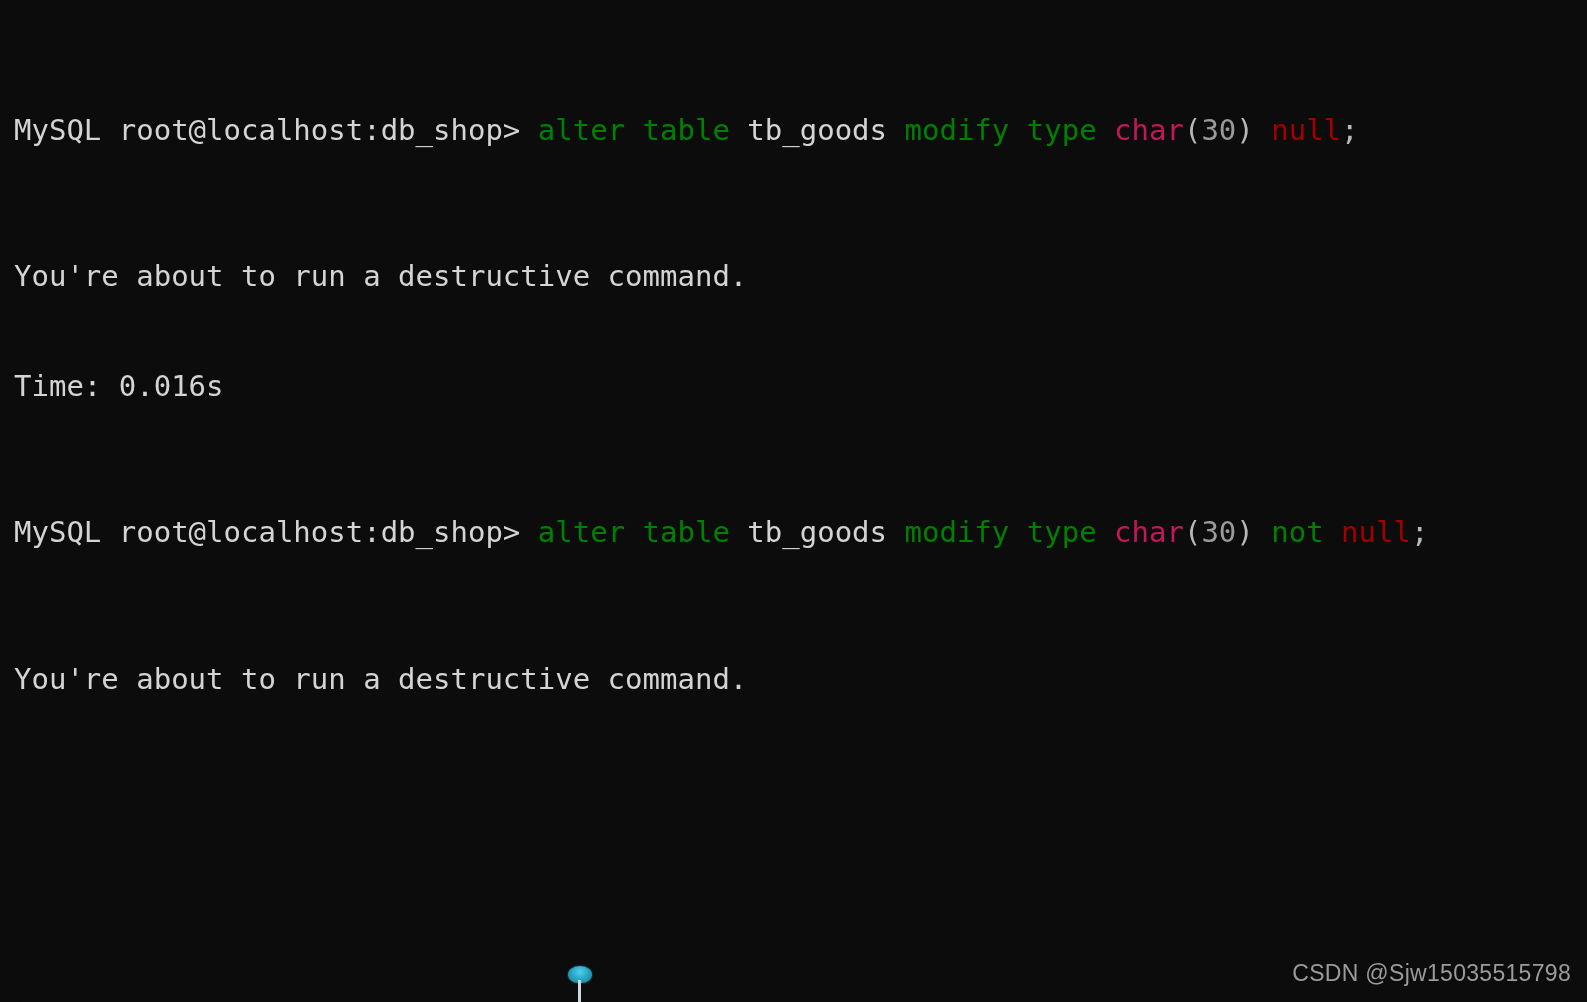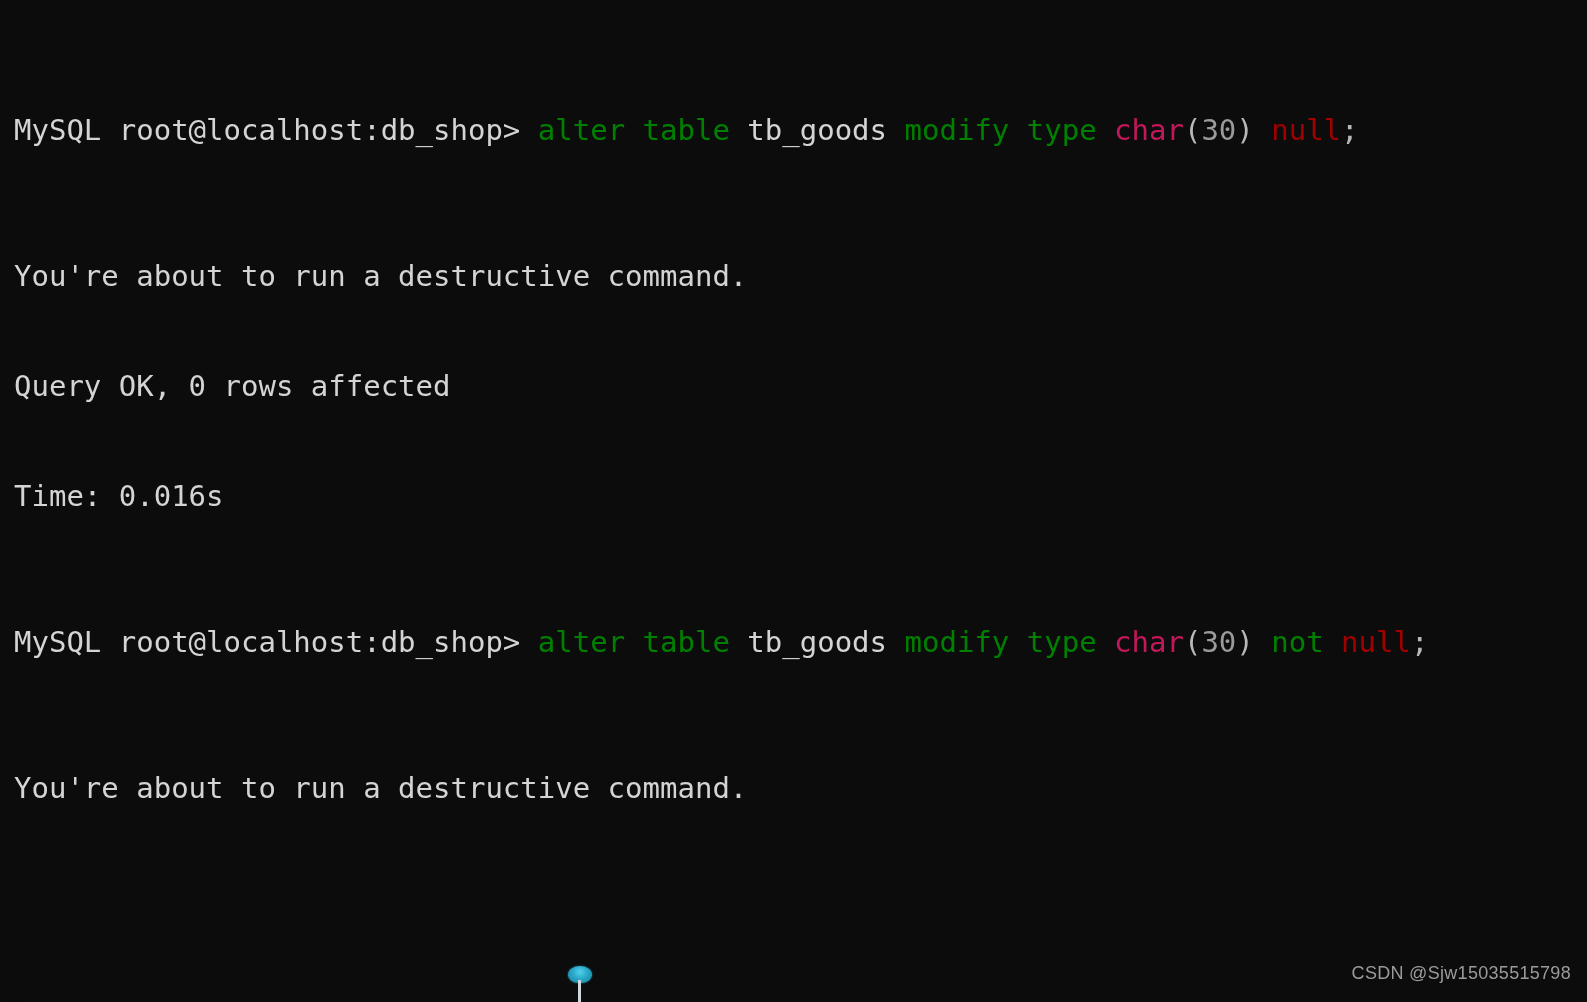--- a/index.html
+++ b/index.html
@@ -57,35 +57,34 @@
     top: 980px;
     width: 3px;
     height: 22px;
     background: #cfd8dc;
   }
   #watermark {
     position: absolute;
     right: 16px;
     bottom: 10px;
     font-family: "Liberation Sans", "DejaVu Sans", sans-serif;
-    font-size: 18px;
+    font-size: 23px;
     color: #9b9b9b;
     letter-spacing: 0.3px;
   }
 </style>
 </head>
 <body>
 
 <div id="screen">
   <div id="term">
 
     <div class="line"><span class="out">MySQL root@localhost:db_shop&gt; </span><span class="kw">alter</span> <span class="kw">table</span> <span class="ident">tb_goods</span> <span class="kw">modify</span> <span class="kw">type</span> <span class="type">char</span><span class="punct">(</span><span class="num">30</span><span class="punct">)</span> <span class="nullkw">null</span><span class="punct">;</span></div>
 
     <div class="line out">You're about to run a destructive command.</div>
-    <div class="line out">Query OK, 0 rows affected</div>
     <div class="line out">Time: 0.016s</div>
 
     <div class="line"><span class="out">MySQL root@localhost:db_shop&gt; </span><span class="kw">alter</span> <span class="kw">table</span> <span class="ident">tb_goods</span> <span class="kw">modify</span> <span class="kw">type</span> <span class="type">char</span><span class="punct">(</span><span class="num">30</span><span class="punct">)</span> <span class="kw">not</span> <span class="nullkw">null</span><span class="punct">;</span></div>
 
     <div class="line out">You're about to run a destructive command.</div>
     
     
     
     
 

